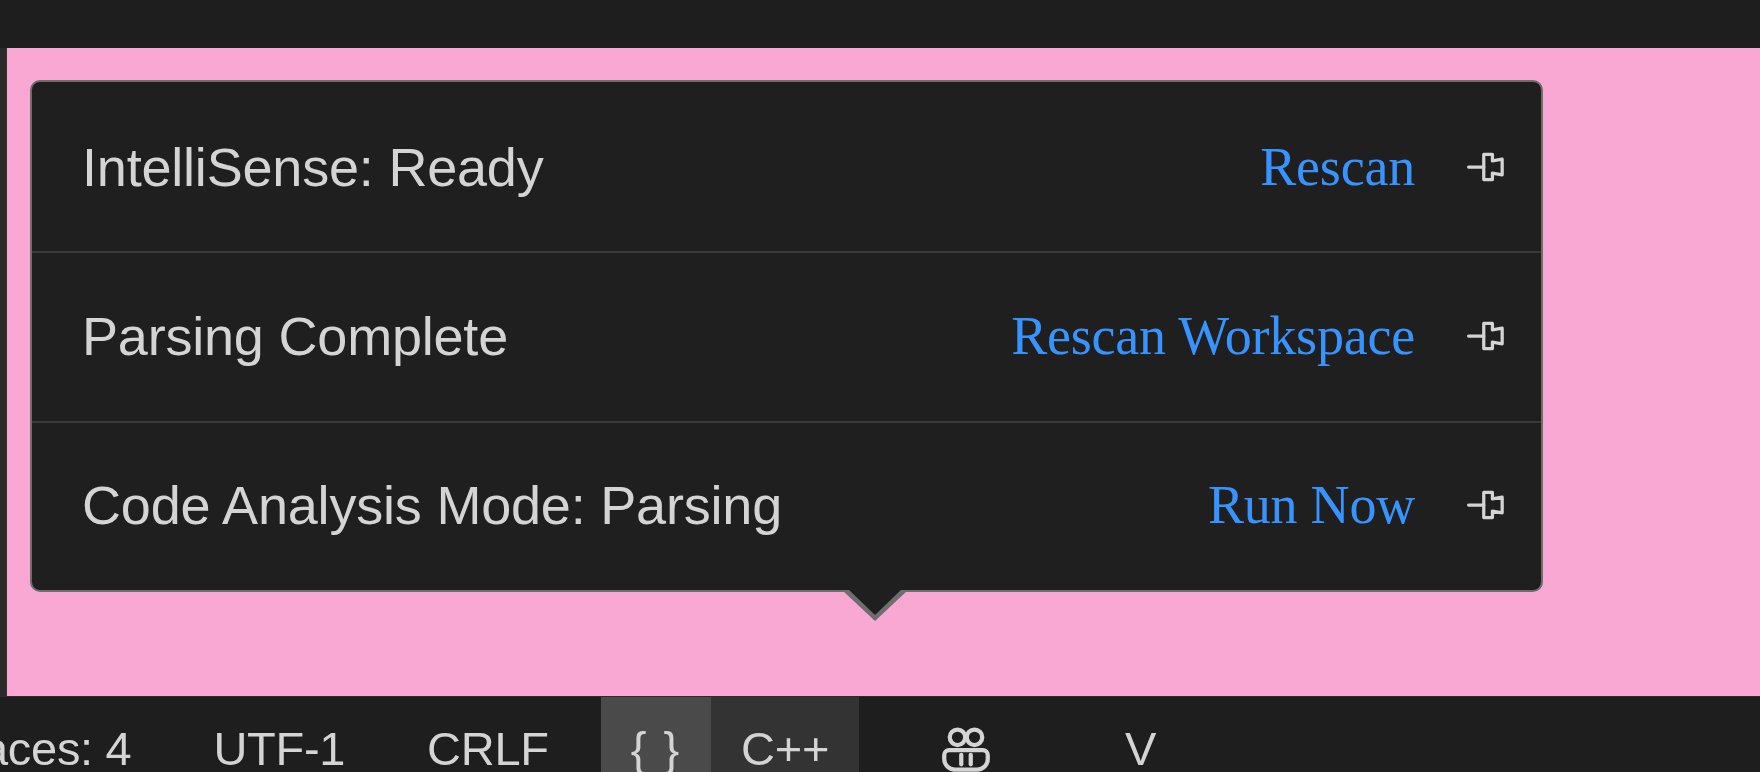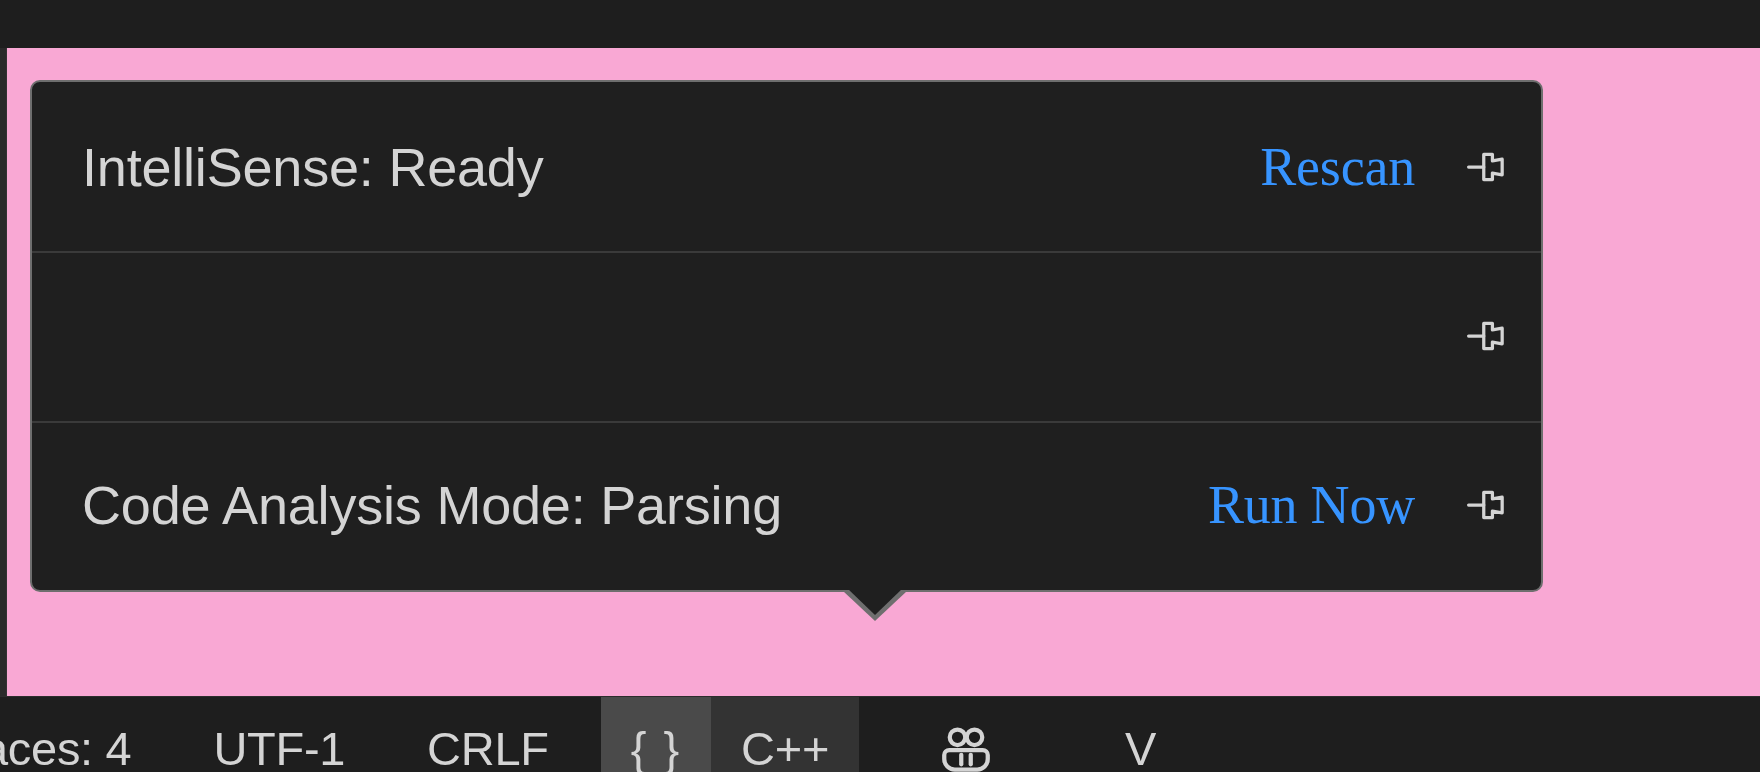--- a/index.html
+++ b/index.html
@@ -199,21 +199,23 @@
       <span class="row-action">Rescan</span>
       <span class="pin-icon">
         <svg width="52" height="52" viewBox="0 0 24 24" fill="none" stroke="#d4d4d4" stroke-width="1.5" stroke-linejoin="round" stroke-linecap="round">
           <path d="M14.5 6.2 L14.5 9.2 L19 8.4 L19 15.6 L14.5 14.8 L14.5 17.8 L10.5 17.8 L10.5 6.2 Z"></path>
           <line x1="10.5" y1="12" x2="3.5" y2="12"></line>
         </svg>
       </span>
     </div>
 
     <div class="popup-row">
+      <span class="row-label">Parsing Complete</span>
       <span class="row-spacer"></span>
+      <span class="row-action">Rescan Workspace</span>
       <span class="pin-icon">
         <svg width="52" height="52" viewBox="0 0 24 24" fill="none" stroke="#d4d4d4" stroke-width="1.5" stroke-linejoin="round" stroke-linecap="round">
           <path d="M14.5 6.2 L14.5 9.2 L19 8.4 L19 15.6 L14.5 14.8 L14.5 17.8 L10.5 17.8 L10.5 6.2 Z"></path>
           <line x1="10.5" y1="12" x2="3.5" y2="12"></line>
         </svg>
       </span>
     </div>
 
     <div class="popup-row">
       <span class="row-label">Code Analysis Mode: Parsing</span>

